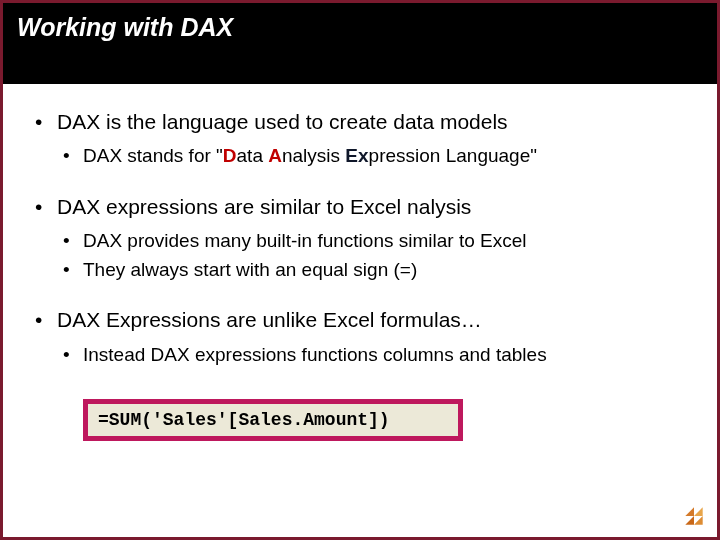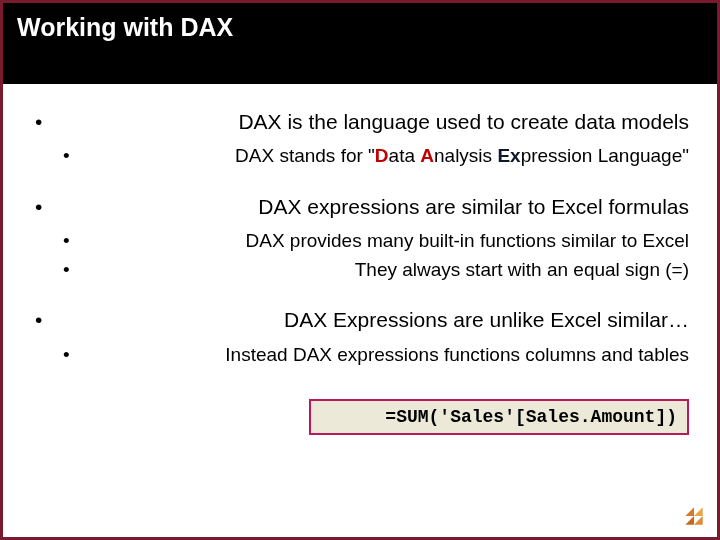--- a/index.html
+++ b/index.html
@@ -16,29 +16,29 @@
     top: 3px;
     left: 3px;
     right: 3px;
     bottom: 3px;
     background: #fff;
   }
   .title-bar {
     background: #000;
     color: #fff;
     padding: 10px 14px 42px 14px;
+    font-style: italic;
   }
   .title-bar h1 {
     font-size: 25px;
     font-weight: bold;
   }
   .content {
     padding: 24px 28px 0 28px;
     color: #000;
-    text-align: right;
   }
   ul.top { list-style: none; }
   ul.top > li {
     font-size: 21px;
     margin-bottom: 6px;
     padding-left: 26px;
     position: relative;
     line-height: 1.35;
   }
   ul.top > li::before {
@@ -61,21 +61,21 @@
     left: 6px;
     top: 0;
     font-size: 19px;
   }
   .hl-d { color: #c00000; font-weight: bold; }
   .hl-a { color: #c00000; font-weight: bold; }
   .hl-ex { color: #0f172a; font-weight: bold; }
   .code-box {
     margin-left: 52px;
     margin-top: 8px;
-    border: 2px solid #be185d;
+    border: 5px solid #be185d;
     background: #ece9d8;
     padding: 6px 10px;
     font-family: "Courier New", monospace;
     font-weight: bold;
     font-size: 18px;
     display: inline-block;
     min-width: 380px;
   }
   .corner-logo {
     position: absolute;
@@ -98,29 +98,29 @@
       <li>
         <span>DAX is the language used to create data models</span>
         <ul class="sub">
           <li>
             <span>DAX stands for "</span><span class="hl-d">D</span><span>ata </span><span class="hl-a">A</span><span>nalysis </span><span class="hl-ex">Ex</span><span>pression Language"</span>
           </li>
         </ul>
       </li>
 
       <li>
-        <span>DAX expressions are similar to Excel formulas</span>
+        <span>DAX expressions are similar to Excel nalysis</span>
         <ul class="sub">
           <li><span>DAX provides many built-in functions similar to Excel</span></li>
           <li><span>They always start with an equal sign (=)</span></li>
         </ul>
       </li>
 
       <li>
-        <span>DAX Expressions are unlike Excel similar…</span>
+        <span>DAX Expressions are unlike Excel formulas…</span>
         <ul class="sub">
           <li><span>Instead DAX expressions functions columns and tables</span></li>
         </ul>
       </li>
 
     </ul>
     <div class="code-box">=SUM('Sales'[Sales.Amount])</div>
   </div>
 
   <svg class="corner-logo" viewBox="0 0 24 24">

